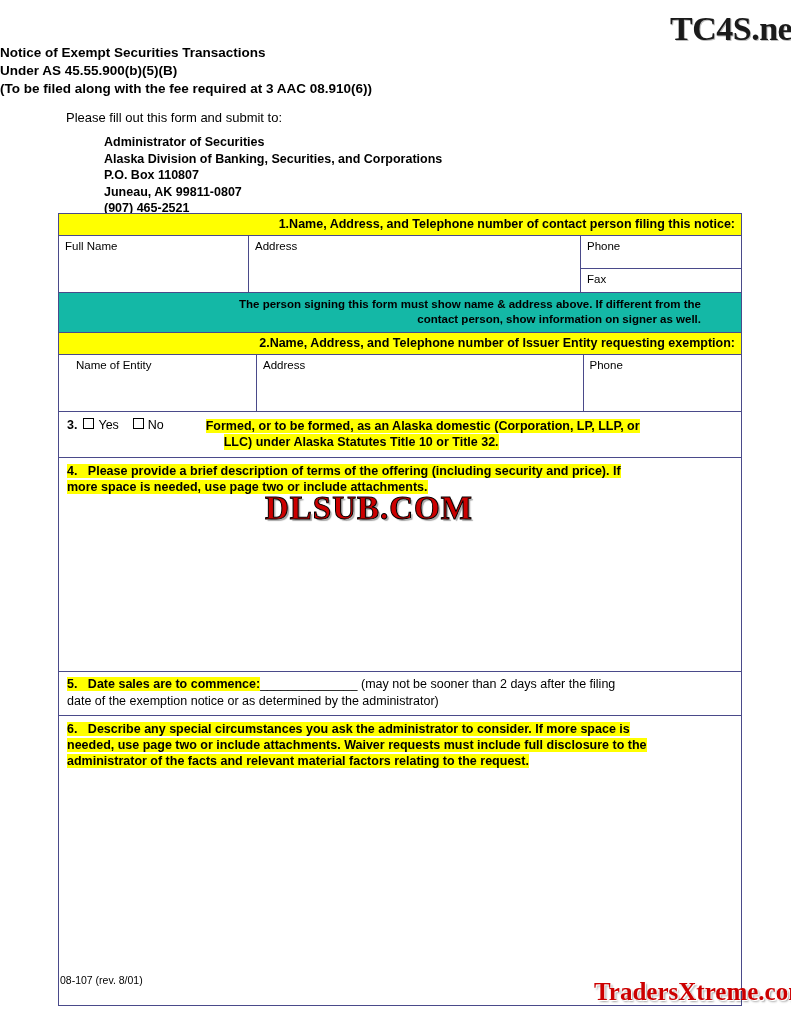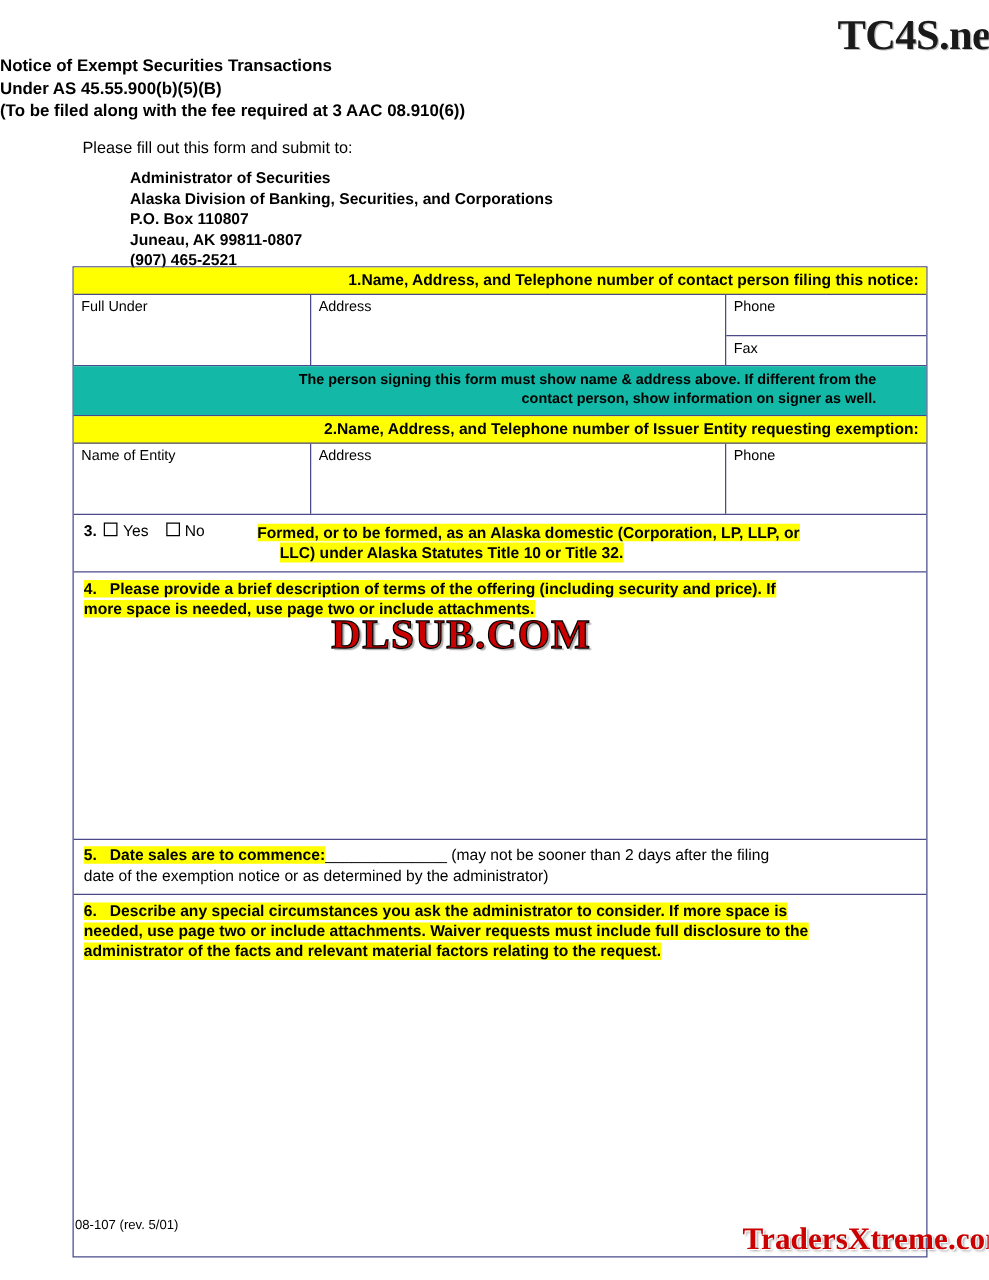--- a/index.html
+++ b/index.html
@@ -119,21 +119,21 @@
     background: #14b8a6;
     text-align: right;
     font-size: 11.5px;
     font-weight: bold;
     line-height: 15px;
     padding: 4px 40px 5px 40px;
     border-bottom: 1px solid #4a4a8a;
   }
   .note-inner { display: block; }
 
-  .c-name2 { width: 190px; border-right: 1px solid #4a4a8a; height: 56px; }
+  .c-name2 { width: 190px; border-right: 1px solid #4a4a8a; height: 56px; margin-left: 11px; }
   .c-addr2 { width: 332px; border-right: 1px solid #4a4a8a; height: 56px; }
   .c-ph2 { width: 160px; height: 56px; }
 
   .q3 {
     border-bottom: 1px solid #4a4a8a;
     font-size: 12.5px;
     padding: 6px 8px 7px 8px;
     display: flex;
     align-items: flex-start;
   }
@@ -215,21 +215,21 @@
   </div>
 
   <div class="form">
 
     <div class="bar">
       <span class="num">1.</span><span>Name, Address, and Telephone number of contact person filing this notice:</span>
     </div>
 
     <div class="cells">
       <div class="cell c-name">
-        <div>Full Under</div>
+        <div>Full Name</div>
         <div></div>
       </div>
       <div class="cell c-addr">
         <div>Address</div>
         <div></div>
       </div>
       <div class="c-ph-wrap">
         <div class="cell c-ph">
           <div>Phone</div>
           <div></div>
@@ -294,17 +294,17 @@
       <span class="hl"><span>6.</span>&nbsp;&nbsp;&nbsp;<span>Describe any special circumstances you ask the administrator to consider.  If more space is</span></span><br>
       <span class="hl">needed, use page two or include attachments.  Waiver requests must include full disclosure to the</span><br>
       <span class="hl">administrator of the facts and relevant material factors relating to the request.</span>
     </div>
     <div class="q6-area"></div>
 
   </div>
 
   <div class="wm-center">DLSUB.COM</div>
 
-  <div class="footer">08-107 (rev. 5/01)</div>
+  <div class="footer">08-107 (rev. 8/01)</div>
 
   <div class="wm-bottom">TradersXtreme.com</div>
 
 </div>
 
 </body></html>

